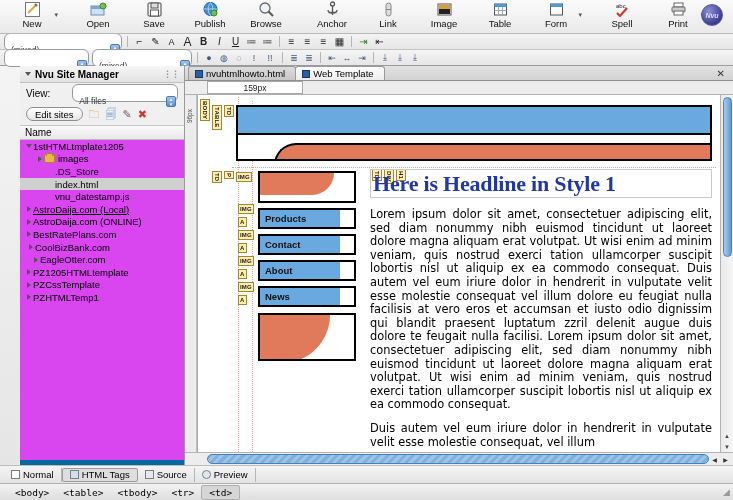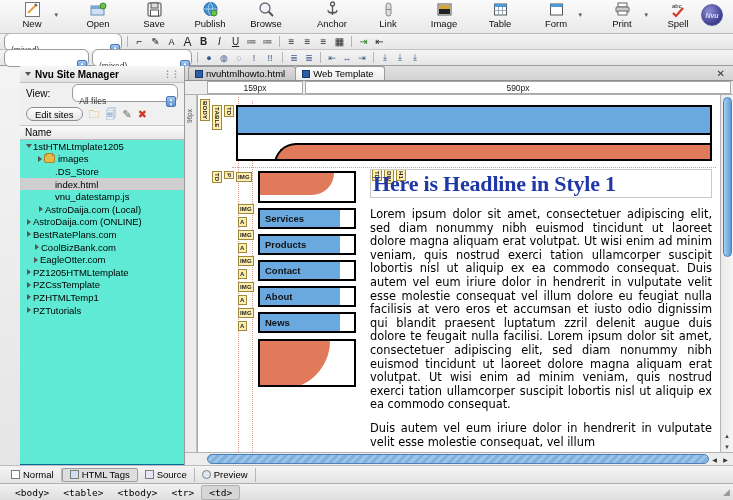--- a/index.html
+++ b/index.html
@@ -62,21 +62,21 @@
   .tri.down { border-left:3px solid transparent;border-right:3px solid transparent;border-top:4px solid #555;border-bottom:0; }
   .sb-grip { margin-left:auto; color:#999; font-size:9px; letter-spacing:-1px;}
   .sb-view { height:20px; display:flex; align-items:center; gap:22px; padding:0 6px; }
   .sb-view .lab { font-size:10px; }
   .sb-tools { height:22px; display:flex; align-items:center; gap:6px; padding:0 6px; }
   .pill { height:14px; border:1px solid #8e8e8e; border-radius:7px; padding:0 8px;
           background:linear-gradient(#ffffff,#e6e6e6); font-size:9.5px; display:flex; align-items:center; }
   .sicon { font-size:11px; line-height:11px; }
   .sb-head { height:15px; background:linear-gradient(#fafafa,#e8e8e8); border-top:1px solid #c6c6c6;
              border-bottom:1px solid #bcbcbc; display:flex; align-items:center; padding-left:5px; font-size:10px; }
-  .tree { flex:1; background:#5eead4; overflow:hidden; border-bottom:1px solid #0369a1; }
+  .tree { flex:1; background:#d946ef; overflow:hidden; border-bottom:5px solid #0369a1; }
   .row { height:12.6px; display:flex; align-items:center; font-size:9.5px; white-space:nowrap; }
   .row.sel { background:#cfcfcf; }
   .twisty { width:9px; display:flex; align-items:center; justify-content:center; }
   .folder { width:11px; height:9px; background:#e8b94a; border:1px solid #a8832b; border-radius:1px 2px 2px 2px; margin-right:3px;
             position:relative;}
   .folder:after{content:"";position:absolute;left:1px;top:-2px;width:5px;height:2px;background:#e8b94a;border:1px solid #a8832b;border-bottom:0;border-radius:1px 1px 0 0;}
 
   
   .editor { flex:1; display:flex; flex-direction:column; min-width:0; background:#e9e9e9; }
   .tabstrip { height:15px; display:flex; align-items:flex-end; position:relative;
@@ -281,37 +281,37 @@
       </span>
       <span class="lb">Form</span>
       <span class="drop">▾</span>
     </div>
 
     <div class="sep-gap"></div>
 
     <div class="tbtn">
       <span class="ic">
         <svg width="17" height="17" viewBox="0 0 17 17">
+            <text x="2" y="7" font-size="6" font-family="sans-serif" fill="#222">abc</text>
+            <path d="M3 12 l3 3 l7 -8" stroke="#d03a2a" stroke-width="2.2" fill="none"></path>
+          </svg>
+      </span>
+      <span class="lb">Spell</span>
+    </div>
+
+    <div class="tbtn">
+      <span class="ic">
+        <svg width="17" height="17" viewBox="0 0 17 17">
             <rect x="4" y="2" width="9" height="4" fill="#fff" stroke="#666"></rect>
             <rect x="2" y="6" width="13" height="5" rx="1" fill="#ccc" stroke="#666"></rect>
             <rect x="4" y="10" width="9" height="4" fill="#fff" stroke="#666"></rect>
           </svg>
       </span>
       <span class="lb">Print</span>
       <span class="drop">▾</span>
-    </div>
-
-    <div class="tbtn">
-      <span class="ic">
-        <svg width="17" height="17" viewBox="0 0 17 17">
-            <text x="2" y="7" font-size="6" font-family="sans-serif" fill="#222">abc</text>
-            <path d="M3 12 l3 3 l7 -8" stroke="#d03a2a" stroke-width="2.2" fill="none"></path>
-          </svg>
-      </span>
-      <span class="lb">Spell</span>
     </div>
 
     <div class="nvu-logo">
       <span>Nvu</span>
     </div>
   </div>
 
   <div class="fmtbar">
     <div class="combo c-mixed">
       <span class="v">(mixed)</span>
@@ -415,39 +415,39 @@
             <span>.DS_Store</span>
           </div>
           <div class="row sel" style="padding-left: 26px;">
             <span class="twisty"></span>
             <span>index.html</span>
           </div>
           <div class="row" style="padding-left: 26px;">
             <span class="twisty"></span>
             <span>vnu_datestamp.js</span>
           </div>
-          <div class="row" style="padding-left: 16px;">
+          <div class="row" style="padding-left: 4px; text-decoration: underline;">
             <span class="twisty">
               <i class="tri"></i>
             </span>
             <span>AstroDaija.com (Local)</span>
           </div>
           <div class="row" style="padding-left: 4px;">
             <span class="twisty">
               <i class="tri"></i>
             </span>
             <span>AstroDaija.com (ONLINE)</span>
           </div>
           <div class="row" style="padding-left: 4px;">
             <span class="twisty">
               <i class="tri"></i>
             </span>
             <span>BestRatePlans.com</span>
           </div>
-          <div class="row" style="padding-left: 12px;">
+          <div class="row" style="padding-left: 6px;">
             <span class="twisty">
               <i class="tri"></i>
             </span>
             <span>CoolBizBank.com</span>
           </div>
           <div class="row" style="padding-left: 11px;">
             <span class="twisty">
               <i class="tri"></i>
             </span>
             <span>EagleOtter.com</span>
@@ -462,26 +462,20 @@
             <span class="twisty">
               <i class="tri"></i>
             </span>
             <span>PZCssTemplate</span>
           </div>
           <div class="row" style="padding-left: 4px;">
             <span class="twisty">
               <i class="tri"></i>
             </span>
             <span>PZHTMLTemp1</span>
-          </div>
-          <div class="row" style="padding-left: 4px;">
-            <span class="twisty">
-              <i class="tri"></i>
-            </span>
-            <span>PZTutorials</span>
           </div>
         </div>
     </div>
 
     <div class="editor">
 
       <div class="tabstrip">
         <div class="tab" style="margin-left:3px">
           <span class="tabico"></span>
           <span>nvuhtmlhowto.html</span>
@@ -490,23 +484,20 @@
           <span class="tabico"></span>
           <span>Web Template</span>
         </div>
         <span class="tabclose">✕</span>
       </div>
 
       <div class="ruler">
         <div class="rseg" style="width:96px">
           <span>159px</span>
         </div>
-        <div class="rseg" style="flex:1">
-          <span>590px</span>
-        </div>
       </div>
 
       <div class="canvaswrap">
         <div class="vruler">
           <span>96px</span>
         </div>
 
         <div class="canvas">
 
           <div class="tagb tagv" style="left:2px; top:4px;">BODY</div>
@@ -530,26 +521,20 @@
           <div class="tagb tagv" style="left:26px; top:76px;">P</div>
           <div class="tagb" style="left:38px; top:77px;">IMG</div>
 
           <div class="tagb tagv" style="left:174px; top:74px;">TD</div>
           <div class="tagb tagv" style="left:186px; top:74px;">DIV</div>
           <div class="tagb tagv" style="left:198px; top:74px;">H1</div>
 
           <div class="leftcol">
             <div class="logo2"></div>
             <div id="nav-list">
-                <div class="navbtn" style="position: relative;">
-                  <div class="fill"></div>
-                  <span class="t">Services</span>
-                  <div class="tagb" style="position: absolute; left: -22px; top: -6px;">IMG</div>
-                  <div class="tagb" style="position: absolute; left: -22px; top: 7px;">A</div>
-                </div>
                 <div class="navbtn" style="position: relative;">
                   <div class="fill"></div>
                   <span class="t">Products</span>
                   <div class="tagb" style="position: absolute; left: -22px; top: -6px;">IMG</div>
                   <div class="tagb" style="position: absolute; left: -22px; top: 7px;">A</div>
                 </div>
                 <div class="navbtn" style="position: relative;">
                   <div class="fill"></div>
                   <span class="t">Contact</span>
                   <div class="tagb" style="position: absolute; left: -22px; top: -6px;">IMG</div>

